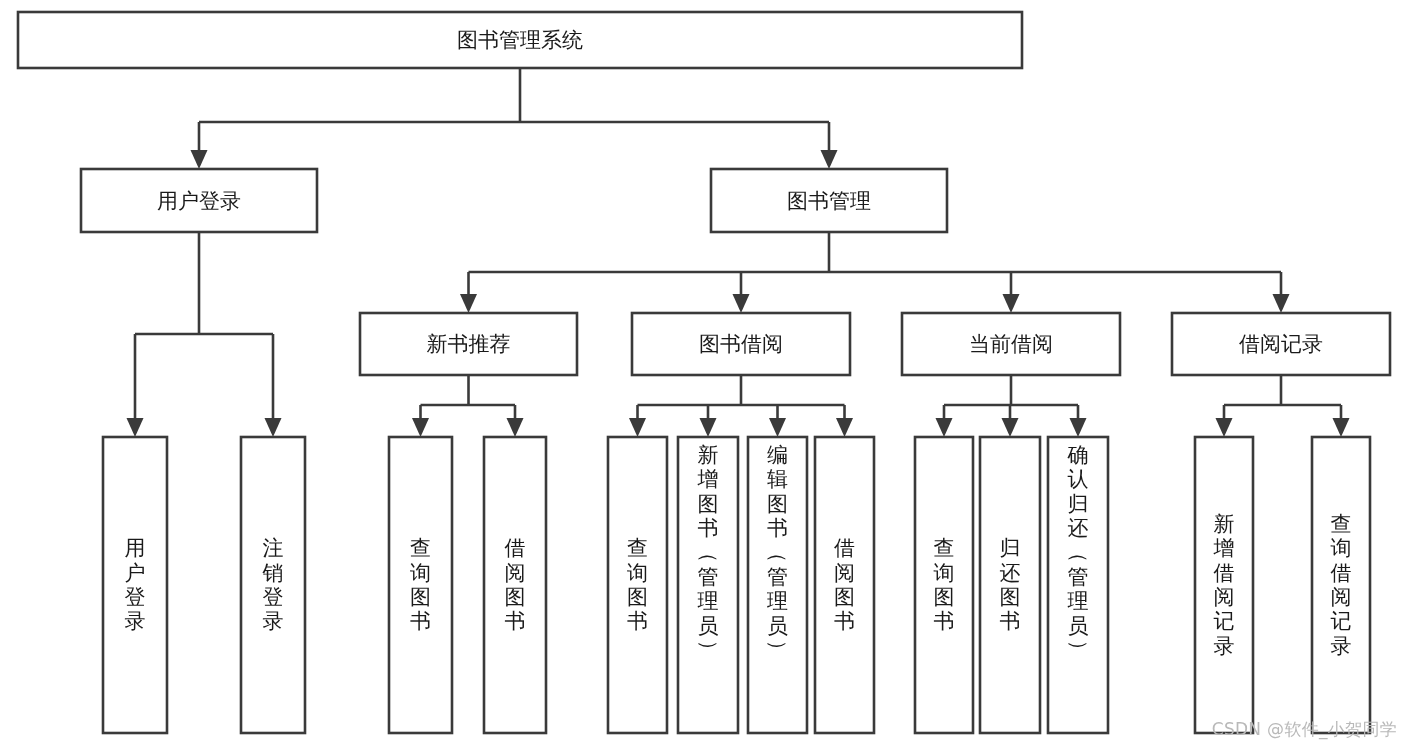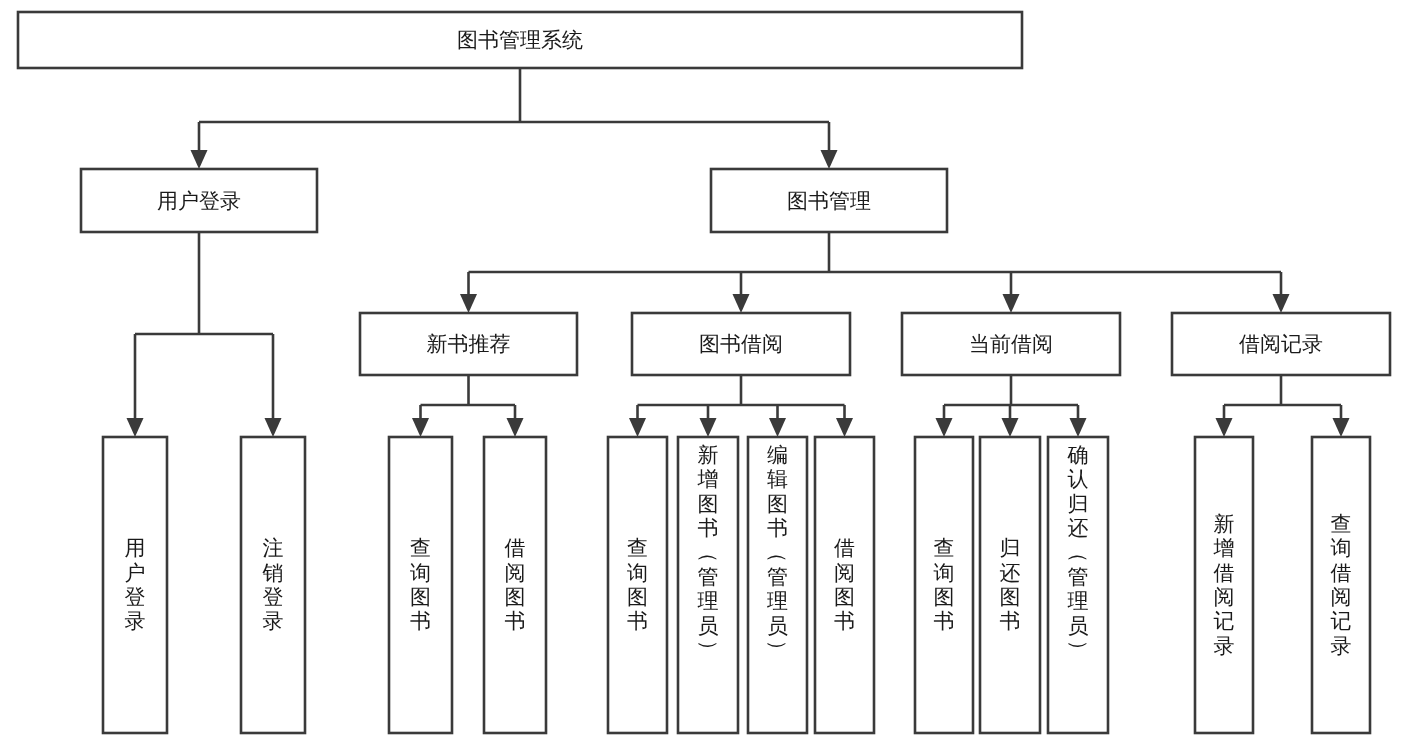--- a/index.html
+++ b/index.html
@@ -182,13 +182,14 @@
       <div class="vlabel-wrap" style="left: 678px; top: 443px; width: 60px; height: 296px;"><span class="vchar">新</span><span class="vchar">增</span><span class="vchar">图</span><span class="vchar">书</span><span class="vchar" style="transform: rotate(90deg); display: inline-block;">（</span><span class="vchar">管</span><span class="vchar">理</span><span class="vchar">员</span><span class="vchar" style="transform: rotate(90deg); display: inline-block;">）</span></div>
       <div class="vlabel-wrap" style="left: 748px; top: 443px; width: 59px; height: 296px;"><span class="vchar">编</span><span class="vchar">辑</span><span class="vchar">图</span><span class="vchar">书</span><span class="vchar" style="transform: rotate(90deg); display: inline-block;">（</span><span class="vchar">管</span><span class="vchar">理</span><span class="vchar">员</span><span class="vchar" style="transform: rotate(90deg); display: inline-block;">）</span></div>
       <div class="vlabel-wrap centered" style="left: 815px; top: 437px; width: 59px; height: 296px;"><span class="vchar">借</span><span class="vchar">阅</span><span class="vchar">图</span><span class="vchar">书</span></div>
       <div class="vlabel-wrap centered" style="left: 915px; top: 437px; width: 58px; height: 296px;"><span class="vchar">查</span><span class="vchar">询</span><span class="vchar">图</span><span class="vchar">书</span></div>
       <div class="vlabel-wrap centered" style="left: 980px; top: 437px; width: 60px; height: 296px;"><span class="vchar">归</span><span class="vchar">还</span><span class="vchar">图</span><span class="vchar">书</span></div>
       <div class="vlabel-wrap" style="left: 1048px; top: 443px; width: 60px; height: 296px;"><span class="vchar">确</span><span class="vchar">认</span><span class="vchar">归</span><span class="vchar">还</span><span class="vchar" style="transform: rotate(90deg); display: inline-block;">（</span><span class="vchar">管</span><span class="vchar">理</span><span class="vchar">员</span><span class="vchar" style="transform: rotate(90deg); display: inline-block;">）</span></div>
       <div class="vlabel-wrap centered" style="left: 1195px; top: 437px; width: 58px; height: 296px;"><span class="vchar">新</span><span class="vchar">增</span><span class="vchar">借</span><span class="vchar">阅</span><span class="vchar">记</span><span class="vchar">录</span></div>
       <div class="vlabel-wrap centered" style="left: 1312px; top: 437px; width: 58px; height: 296px;"><span class="vchar">查</span><span class="vchar">询</span><span class="vchar">借</span><span class="vchar">阅</span><span class="vchar">记</span><span class="vchar">录</span></div>
     </div>
 
+  <div class="watermark">CSDN @软件_小贺同学</div>
 </div>
 
 </body></html>

